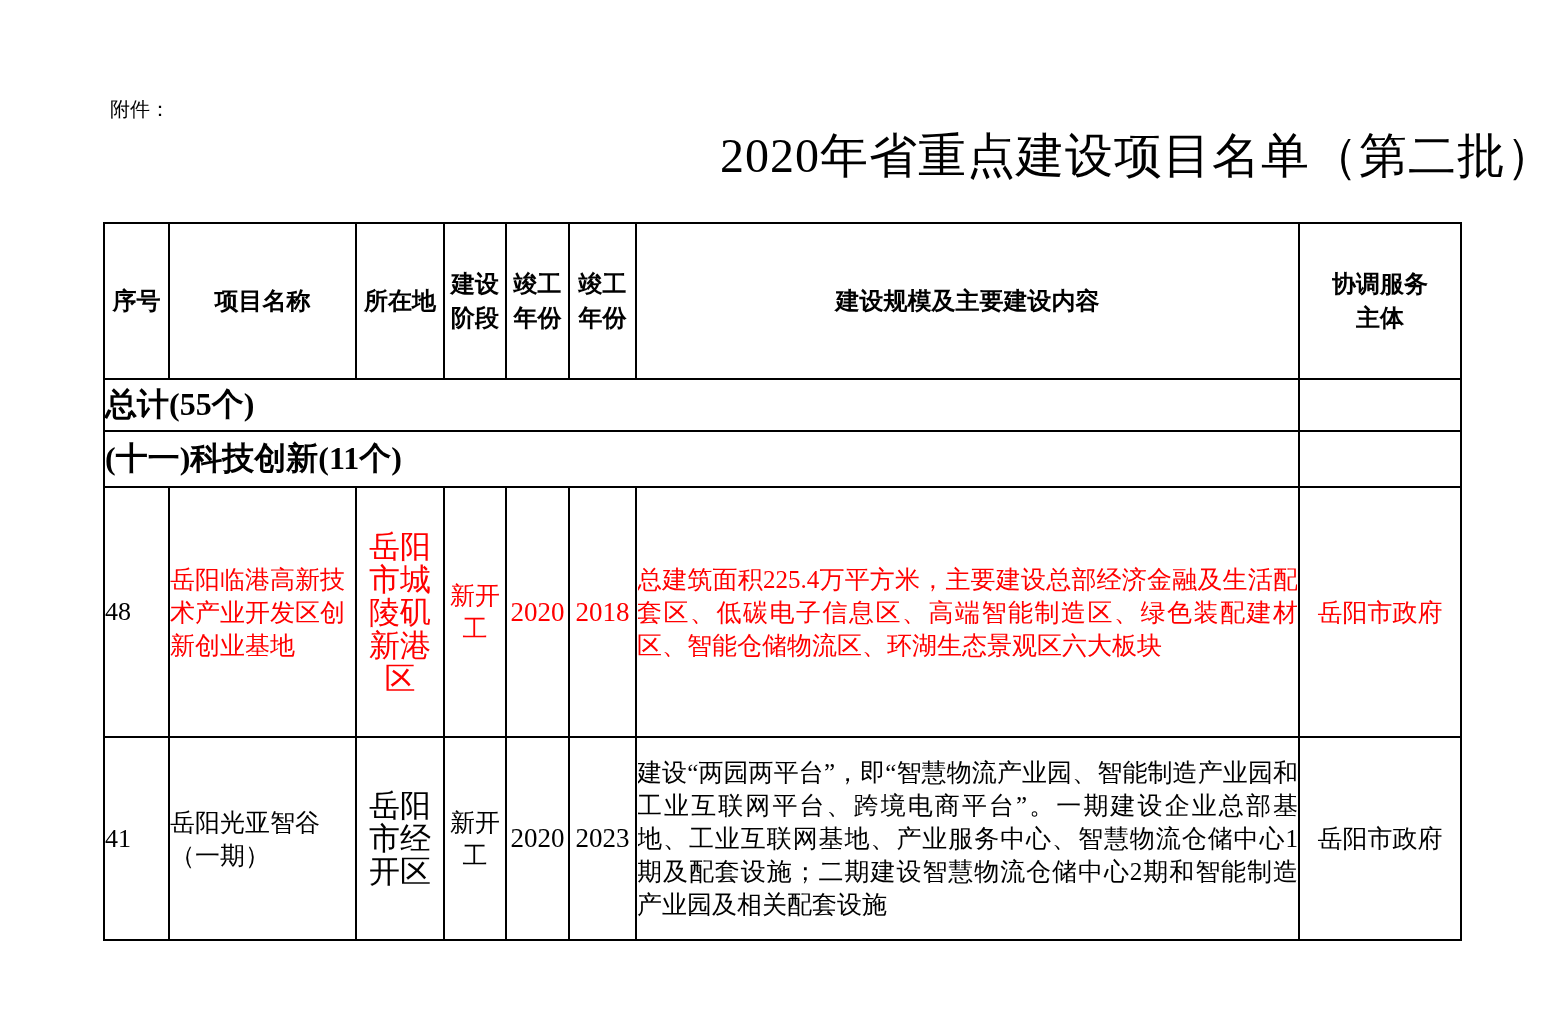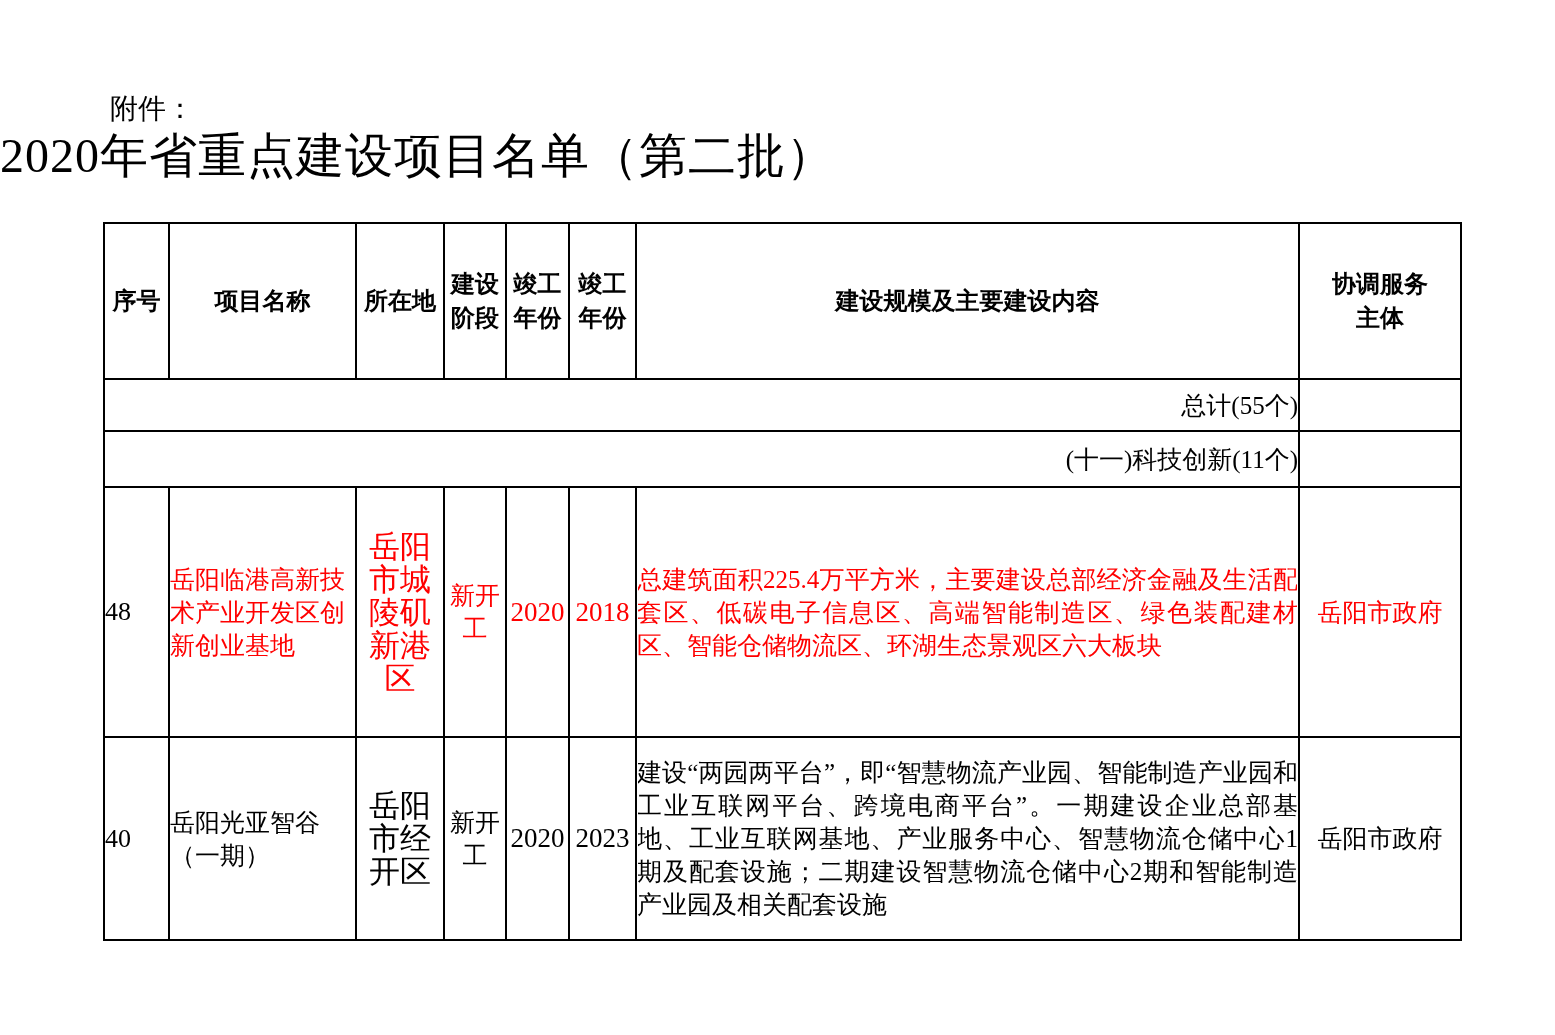--- a/index.html
+++ b/index.html
@@ -13,30 +13,30 @@
     height: 1035px;
     background: #ffffff;
     overflow: hidden;
     font-family: "Liberation Serif", "DejaVu Serif", serif;
     color: #000000;
   }
   .attachment-label {
     position: absolute;
     left: 110px;
     top: 92px;
-    font-size: 28px;
+    font-size: 20px;
     line-height: 34px;
     white-space: nowrap;
   }
   .doc-title {
     position: absolute;
     left: 0;
     right: 0;
     top: 122px;
-    text-align: left;
+    text-align: right;
     font-size: 48px;
     letter-spacing: 1px;
     line-height: 68px;
     white-space: nowrap;
   }
   table.main-table {
     position: absolute;
     left: 103px;
     top: 222px;
     border-collapse: collapse;
@@ -56,23 +56,23 @@
     font-size: 24px;
     line-height: 34px;
     text-align: center;
   }
   .hdr-wrap-narrow {
     display: inline-block;
     max-width: 102px;
     vertical-align: middle;
   }
   .summary-cell {
-    font-weight: normal;
-    font-size: 25px;
-    text-align: right;
+    font-weight: bold;
+    font-size: 32px;
+    text-align: left;
     padding: 0 4px;
   }
   .cell-seq {
     text-align: left;
     font-size: 26px;
   }
   .cell-name {
     font-size: 25px;
     line-height: 33px;
     text-align: left;
@@ -165,21 +165,21 @@
       <td class="cell-name hl">岳阳临港高新技术产业开发区创新创业基地</td>
       <td class="cell-loc hl">岳阳市城陵矶新港区</td>
       <td class="cell-stage hl">新开工</td>
       <td class="cell-year hl">2020</td>
       <td class="cell-year hl">2018</td>
       <td class="cell-desc hl">总建筑面积225.4万平方米，主要建设总部经济金融及生活配套区、低碳电子信息区、高端智能制造区、绿色装配建材区、智能仓储物流区、环湖生态景观区六大板块</td>
       <td class="cell-coord hl">岳阳市政府</td>
     </tr>
 
     <tr style="height:203px">
-      <td class="cell-seq">40</td>
+      <td class="cell-seq">41</td>
       <td class="cell-name">岳阳光亚智谷（一期）</td>
       <td class="cell-loc">岳阳市经开区</td>
       <td class="cell-stage">新开工</td>
       <td class="cell-year">2020</td>
       <td class="cell-year">2023</td>
       <td class="cell-desc">建设“两园两平台”，即“智慧物流产业园、智能制造产业园和工业互联网平台、跨境电商平台”。一期建设企业总部基地、工业互联网基地、产业服务中心、智慧物流仓储中心1期及配套设施；二期建设智慧物流仓储中心2期和智能制造产业园及相关配套设施</td>
       <td class="cell-coord">岳阳市政府</td>
     </tr>
   </tbody>
     </table>

